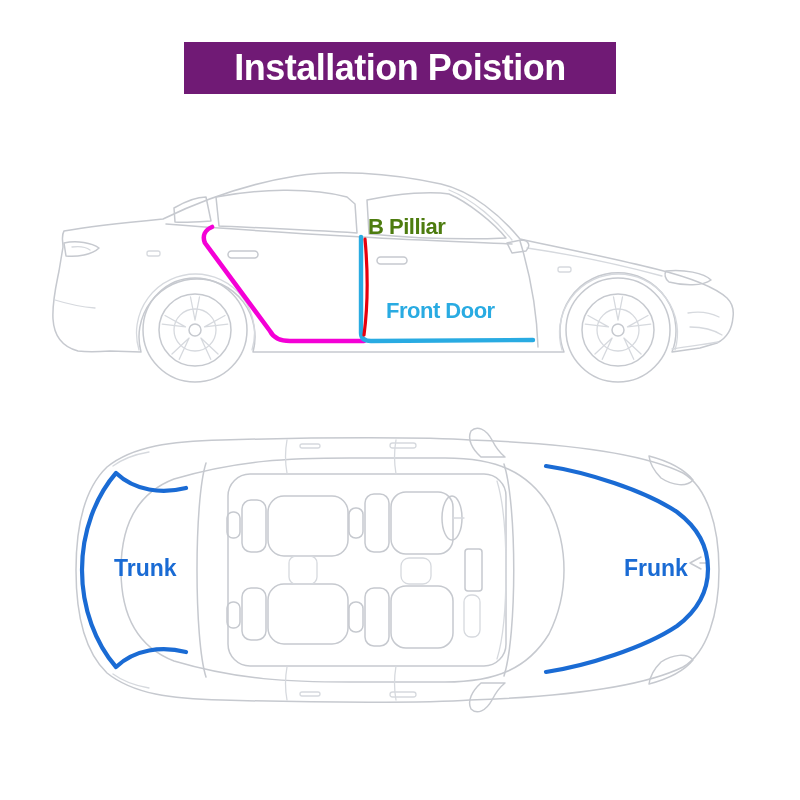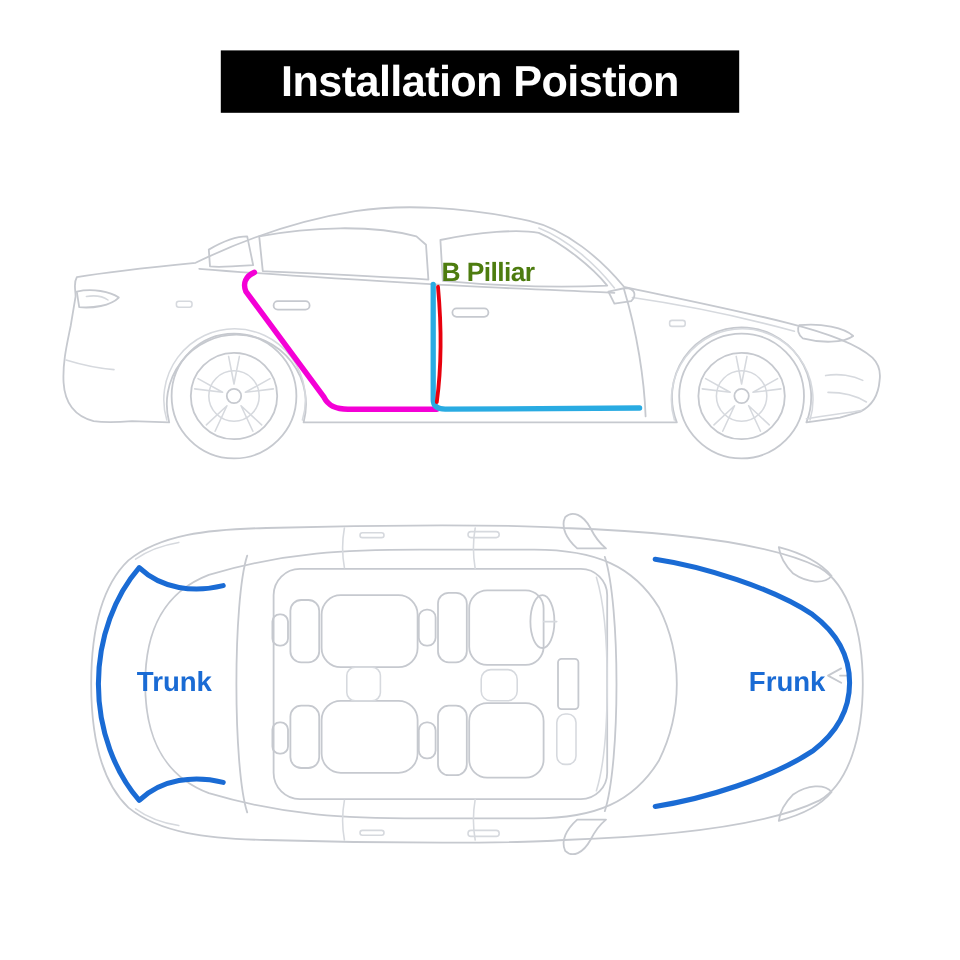--- a/index.html
+++ b/index.html
@@ -62,21 +62,21 @@
     fill: none;
     stroke-linecap: round;
     stroke-linejoin: round;
   }
 </style>
 </head>
 <body>
 
 <div id="screen">
 
-  <div id="banner" style="background-color: #000000;">
+  <div id="banner" style="background-color: #701a75;">
     <span class="banner-text" style="color: rgb(255, 255, 255);">Installation Poistion</span>
   </div>
 
   <svg id="diagram" viewBox="0 0 800 800">
 
     <defs>
       <g id="spoke">
         <path d="M 0 -10 L -4.5 -33 M 0 -10 L 4.5 -33"></path>
       </g>
     </defs>
@@ -255,16 +255,17 @@
                C 82 609 96 644 116 667
                C 135 649 162 646 186 652" style="stroke: rgb(26, 107, 212);"></path>
       <path class="seal-path" stroke-width="4.2" d="M 546 466 C 586 472 644 490 677 512
                C 697 527 708 546 708 569
                C 708 592 697 611 677 626
                C 644 648 586 666 546 672" style="stroke: rgb(26, 107, 212);"></path>
     </g>
   </svg>
 
   <div class="seal-label" id="label-b-pillar" style="color: #4d7c0f;">B Pilliar</div>
+  <div class="seal-label" id="label-front-door" style="color: rgb(41, 171, 226);">Front Door</div>
   <div class="seal-label" id="label-trunk" style="color: rgb(26, 107, 212); margin-left: 20px;">Trunk</div>
   <div class="seal-label" id="label-frunk" style="color: rgb(26, 107, 212);">Frunk</div>
 
 </div>
 
 </body></html>

